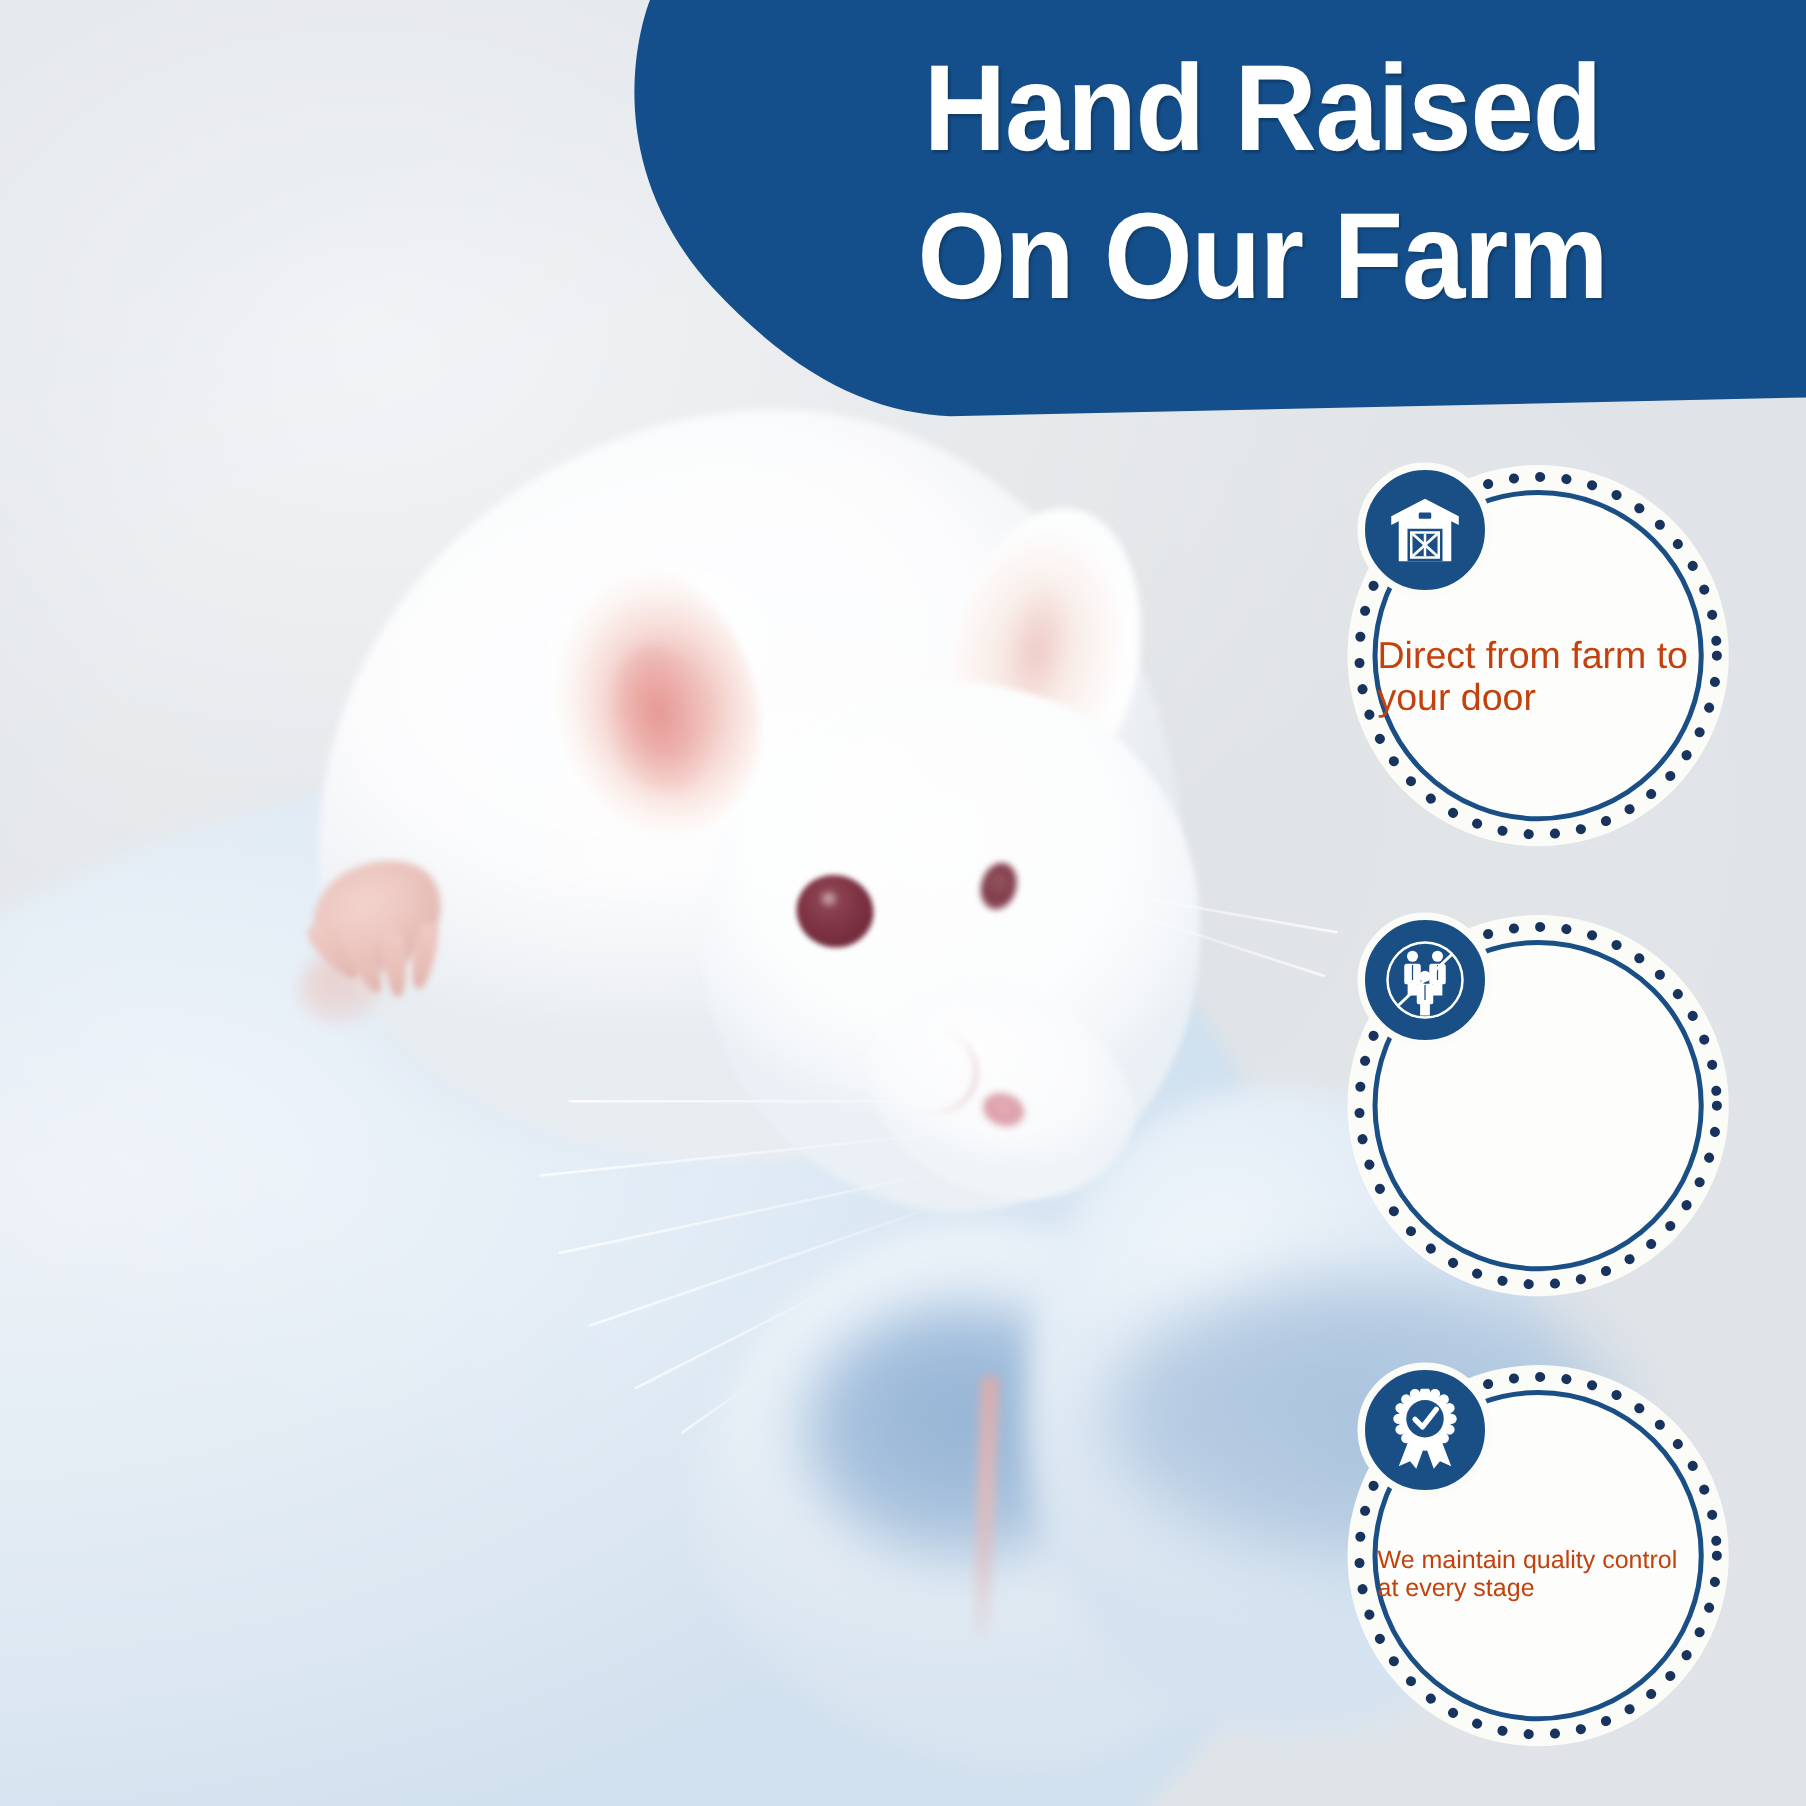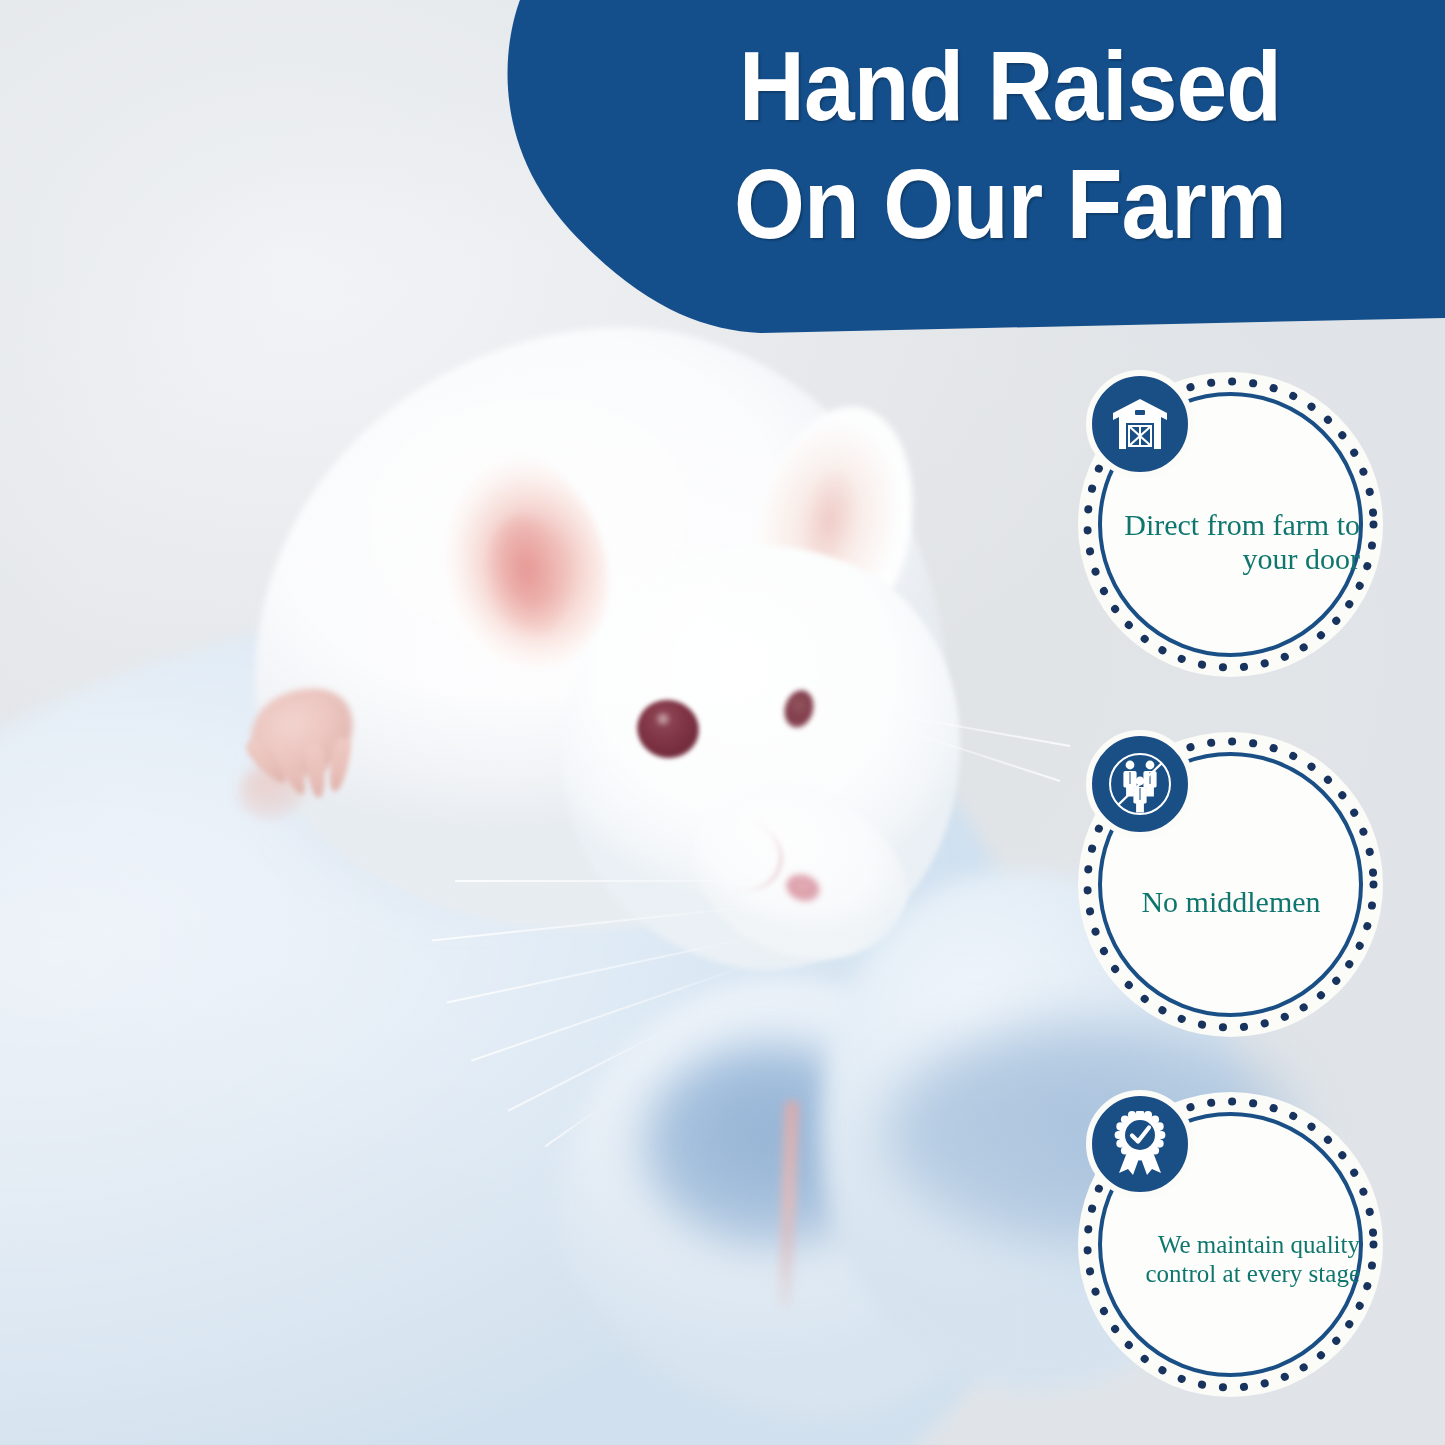--- a/index.html
+++ b/index.html
@@ -397,29 +397,29 @@
   }
   .badge-label {
     position: absolute;
     left: 24px;
     top: 0;
     width: 258px;
     height: 305px;
     display: flex;
     align-items: center;
     justify-content: center;
-    text-align: right;
-    color: #0f766e;
+    text-align: left;
+    color: #c2410c;
     font-size: 30px;
     line-height: 1.13;
-    font-family: Liberation Serif, serif;
+    font-family: Liberation Sans, sans-serif;
     padding-top: 34px;
     box-sizing: border-box;
   }
-  .badge.b3 .badge-label { padding-top: 30px; font-size: 25px; }
+  .badge.b3 .badge-label { padding-top: 30px; font-size: 20px; }
 
   
   .badge-icon {
     position: absolute;
     left: 8px;
     top: -2px;
     width: 108px;
     height: 108px;
     border-radius: 50%;
     background: #1a4f86;
@@ -547,23 +547,20 @@
     </div>
 
     <div class="badge b2">
       <div class="badge-halo"></div>
       <div class="badge-dots">
         <svg width="305" height="305" viewBox="0 0 305 305" xmlns="http://www.w3.org/2000/svg">
           <circle cx="152.5" cy="152.5" r="143" fill="none" stroke="#18345e" stroke-width="8" stroke-linecap="round" stroke-dasharray="0.1 21"></circle>
         </svg>
       </div>
       <div class="badge-inner-ring"></div>
-      <div class="badge-label">
-        <span>No middlemen</span>
-      </div>
       <div class="badge-icon">
         <svg width="66" height="66" viewBox="0 0 66 66" xmlns="http://www.w3.org/2000/svg">
           <circle cx="33" cy="33" r="30" fill="none" stroke="#ffffff" stroke-width="2"></circle>
 
           <circle cx="23" cy="14" r="4.4" fill="#ffffff"></circle>
           <path d="M18.4 20 h9.2 a2 2 0 0 1 2 2 v13 a1.4 1.4 0 0 1 -1.4 1.4 h-1.3 v9 h-7.8 v-9 h-1.3 A1.4 1.4 0 0 1 16.4 35 V22 a2 2 0 0 1 2 -2 z" fill="#ffffff"></path>
           <rect x="22.5" y="21" width="1" height="12" fill="#1a4f86"></rect>
 
           <circle cx="43" cy="14" r="4.4" fill="#ffffff"></circle>
           <path d="M38.4 20 h9.2 a2 2 0 0 1 2 2 v13 a1.4 1.4 0 0 1 -1.4 1.4 h-1.3 v9 h-7.8 v-9 h-1.3 A1.4 1.4 0 0 1 36.4 35 V22 a2 2 0 0 1 2 -2 z" fill="#ffffff"></path>

